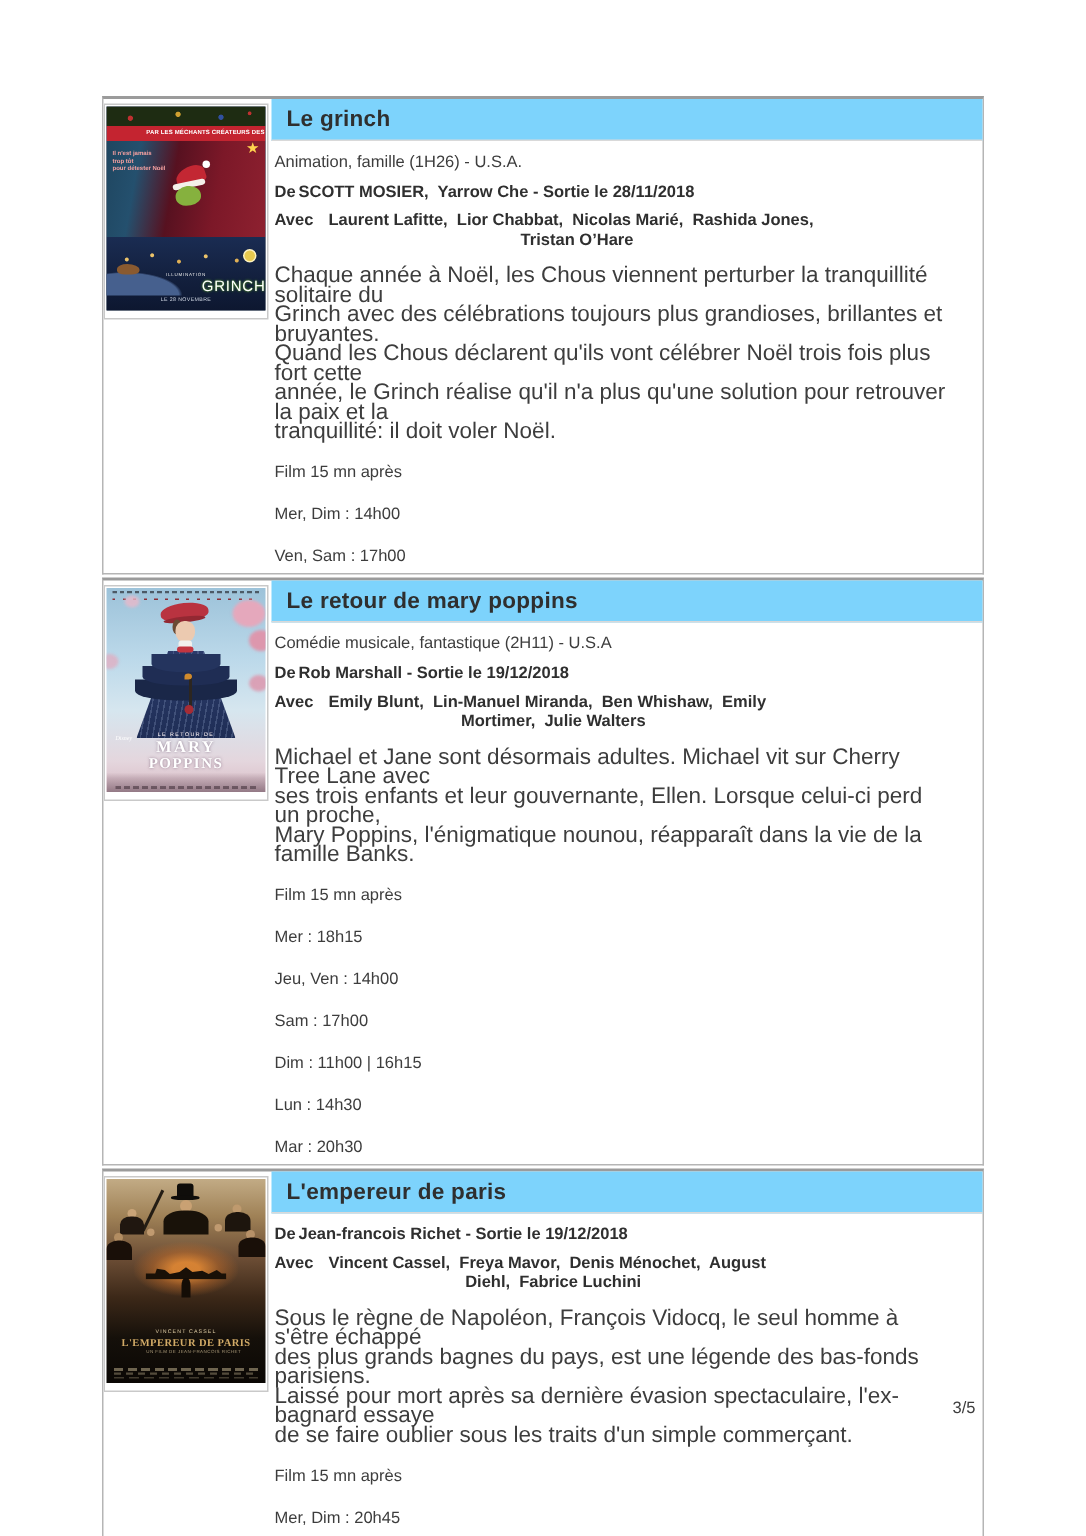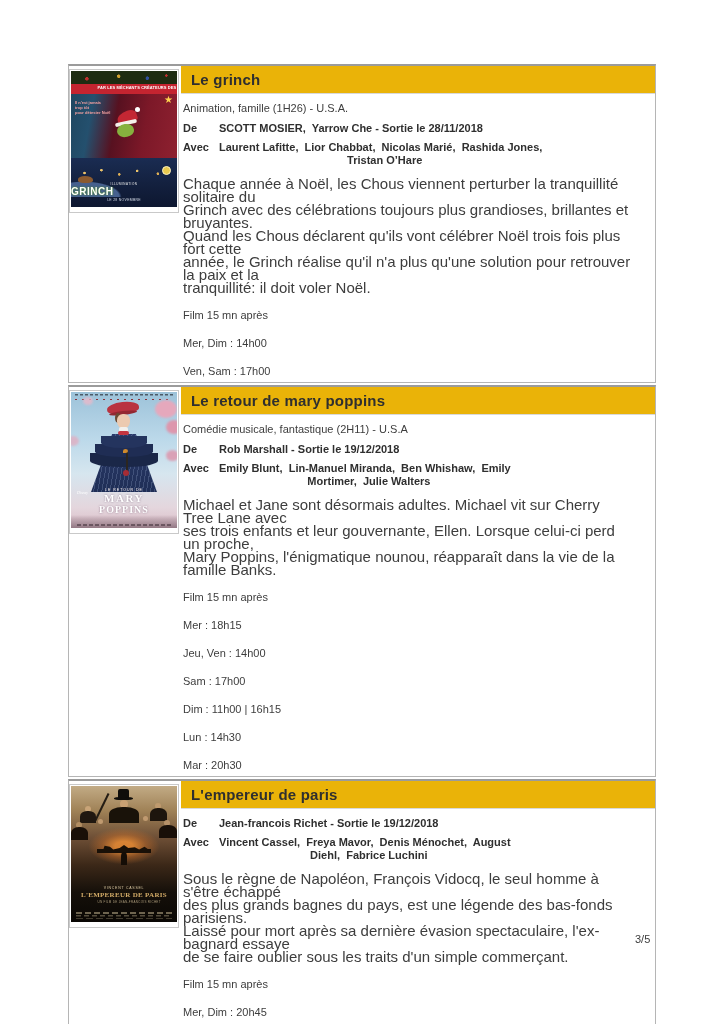--- a/index.html
+++ b/index.html
@@ -3,28 +3,28 @@
 <meta charset="utf-8">
 <style>
   html,body{margin:0;padding:0;background:#fff;}
   .page{position:relative;width:724px;height:1024px;background:#ffffff;overflow:hidden;
         font-family:"Liberation Sans",sans-serif;color:#3d3d3d;}
   .content{position:absolute;left:68px;top:64px;width:588px;}
 
   
   .film{position:relative;border:1px solid #b5b5b5;border-top:2px solid #9b9b9b;
         background:#fff;box-sizing:border-box;margin-bottom:2px;padding-bottom:4px;}
-  .titlebar{margin-left:112px;height:27px;background:#eab308;border-bottom:1px solid #d9d9d9;
+  .titlebar{margin-left:112px;height:27px;background:#7dd3fc;border-bottom:1px solid #d9d9d9;
             display:flex;align-items:center;padding-left:10px;}
   .titlebar h2{margin:0;font-size:15px;font-weight:bold;color:#2f2f2f;letter-spacing:.2px;}
   .film-body{margin-left:114px;padding-top:8px;padding-right:18px;}
   .meta{font-size:11px;line-height:13px;color:#3d3d3d;margin:0 0 7px 0;}
   .row{display:flex;font-size:11px;line-height:13px;font-weight:bold;color:#2f2f2f;margin:0 0 6px 0;}
   .lbl{flex:0 0 auto;}
-  .lbl-de{width:36px;}
+  .lbl-de{width:16px;}
   .lbl-avec{width:36px;}
   .val{white-space:pre-wrap;padding-left:8px;text-indent:-8px;text-align:center;}
   .synopsis{font-size:15px;line-height:13px;color:#3d3d3d;white-space:pre-wrap;
             margin:10px 0 13px 0;max-width:450px;}
   .schedule{font-size:11px;line-height:13px;color:#3d3d3d;}
   .sched-line{min-height:13px;margin-top:15px;}
 
   
   .poster{position:absolute;left:0;top:3px;width:110px;height:144px;background:#fff;
           border:1px solid #c9c9c9;box-sizing:border-box;padding:1px;}
@@ -63,22 +63,22 @@
       radial-gradient(circle at 45% 60%,#e0b055 0 1px,transparent 1.6px),
       radial-gradient(circle at 64% 35%,#ecc36a 0 1px,transparent 1.6px),
       radial-gradient(circle at 86% 55%,#e0b055 0 1px,transparent 1.6px);}
   .g-snow{position:absolute;top:108px;left:-6px;width:62px;height:18px;
     background:radial-gradient(ellipse at 30% 100%,#46608e 0 58%,transparent 62%);}
   .g-dog{position:absolute;top:105px;left:7px;width:15px;height:7px;background:#8a5a30;
          border-radius:50% 60% 40% 40%;}
   .g-badge{position:absolute;top:95px;right:6px;width:9px;height:9px;background:#e7c94f;
            border:1px solid #fdf2c0;border-radius:50%;box-sizing:border-box;}
   .g-studio{top:111px;color:#e8e8e8;font-size:6px;letter-spacing:1px;}
-  .g-title{position:absolute;top:115px;left:0;right:0;text-align:left;color:#fff;
-           font-size:10px;font-weight:bold;letter-spacing:.5px;
+  .g-title{position:absolute;top:115px;left:0;right:0;text-align:right;color:#fff;
+           font-size:10px;font-weight:normal;letter-spacing:.5px;
            text-shadow:0 0 2px #4e8c2a,0 0 1px #4e8c2a;}
   .g-release{top:127px;color:#cfd6e2;font-size:7px;letter-spacing:.5px;}
 
   
   .art-mary{background:linear-gradient(180deg,#9cc2d9 0%,#bcd9ea 35%,#d6e6ef 60%,#e4d6dd 85%,#d9bcc6 100%);}
   .m-credits{position:absolute;top:2px;left:4px;right:4px;height:6px;
     background:repeating-linear-gradient(90deg,#4c5a66 0 3px,transparent 3px 5px) top/100% 1.5px no-repeat,
                repeating-linear-gradient(90deg,#8c2f38 0 2px,transparent 2px 7px) bottom/100% 1.5px no-repeat;}
   .m-bl{position:absolute;border-radius:50%;filter:blur(1px);}
   .b1{top:8px;right:0;width:22px;height:18px;background:#e5a8bc;}

